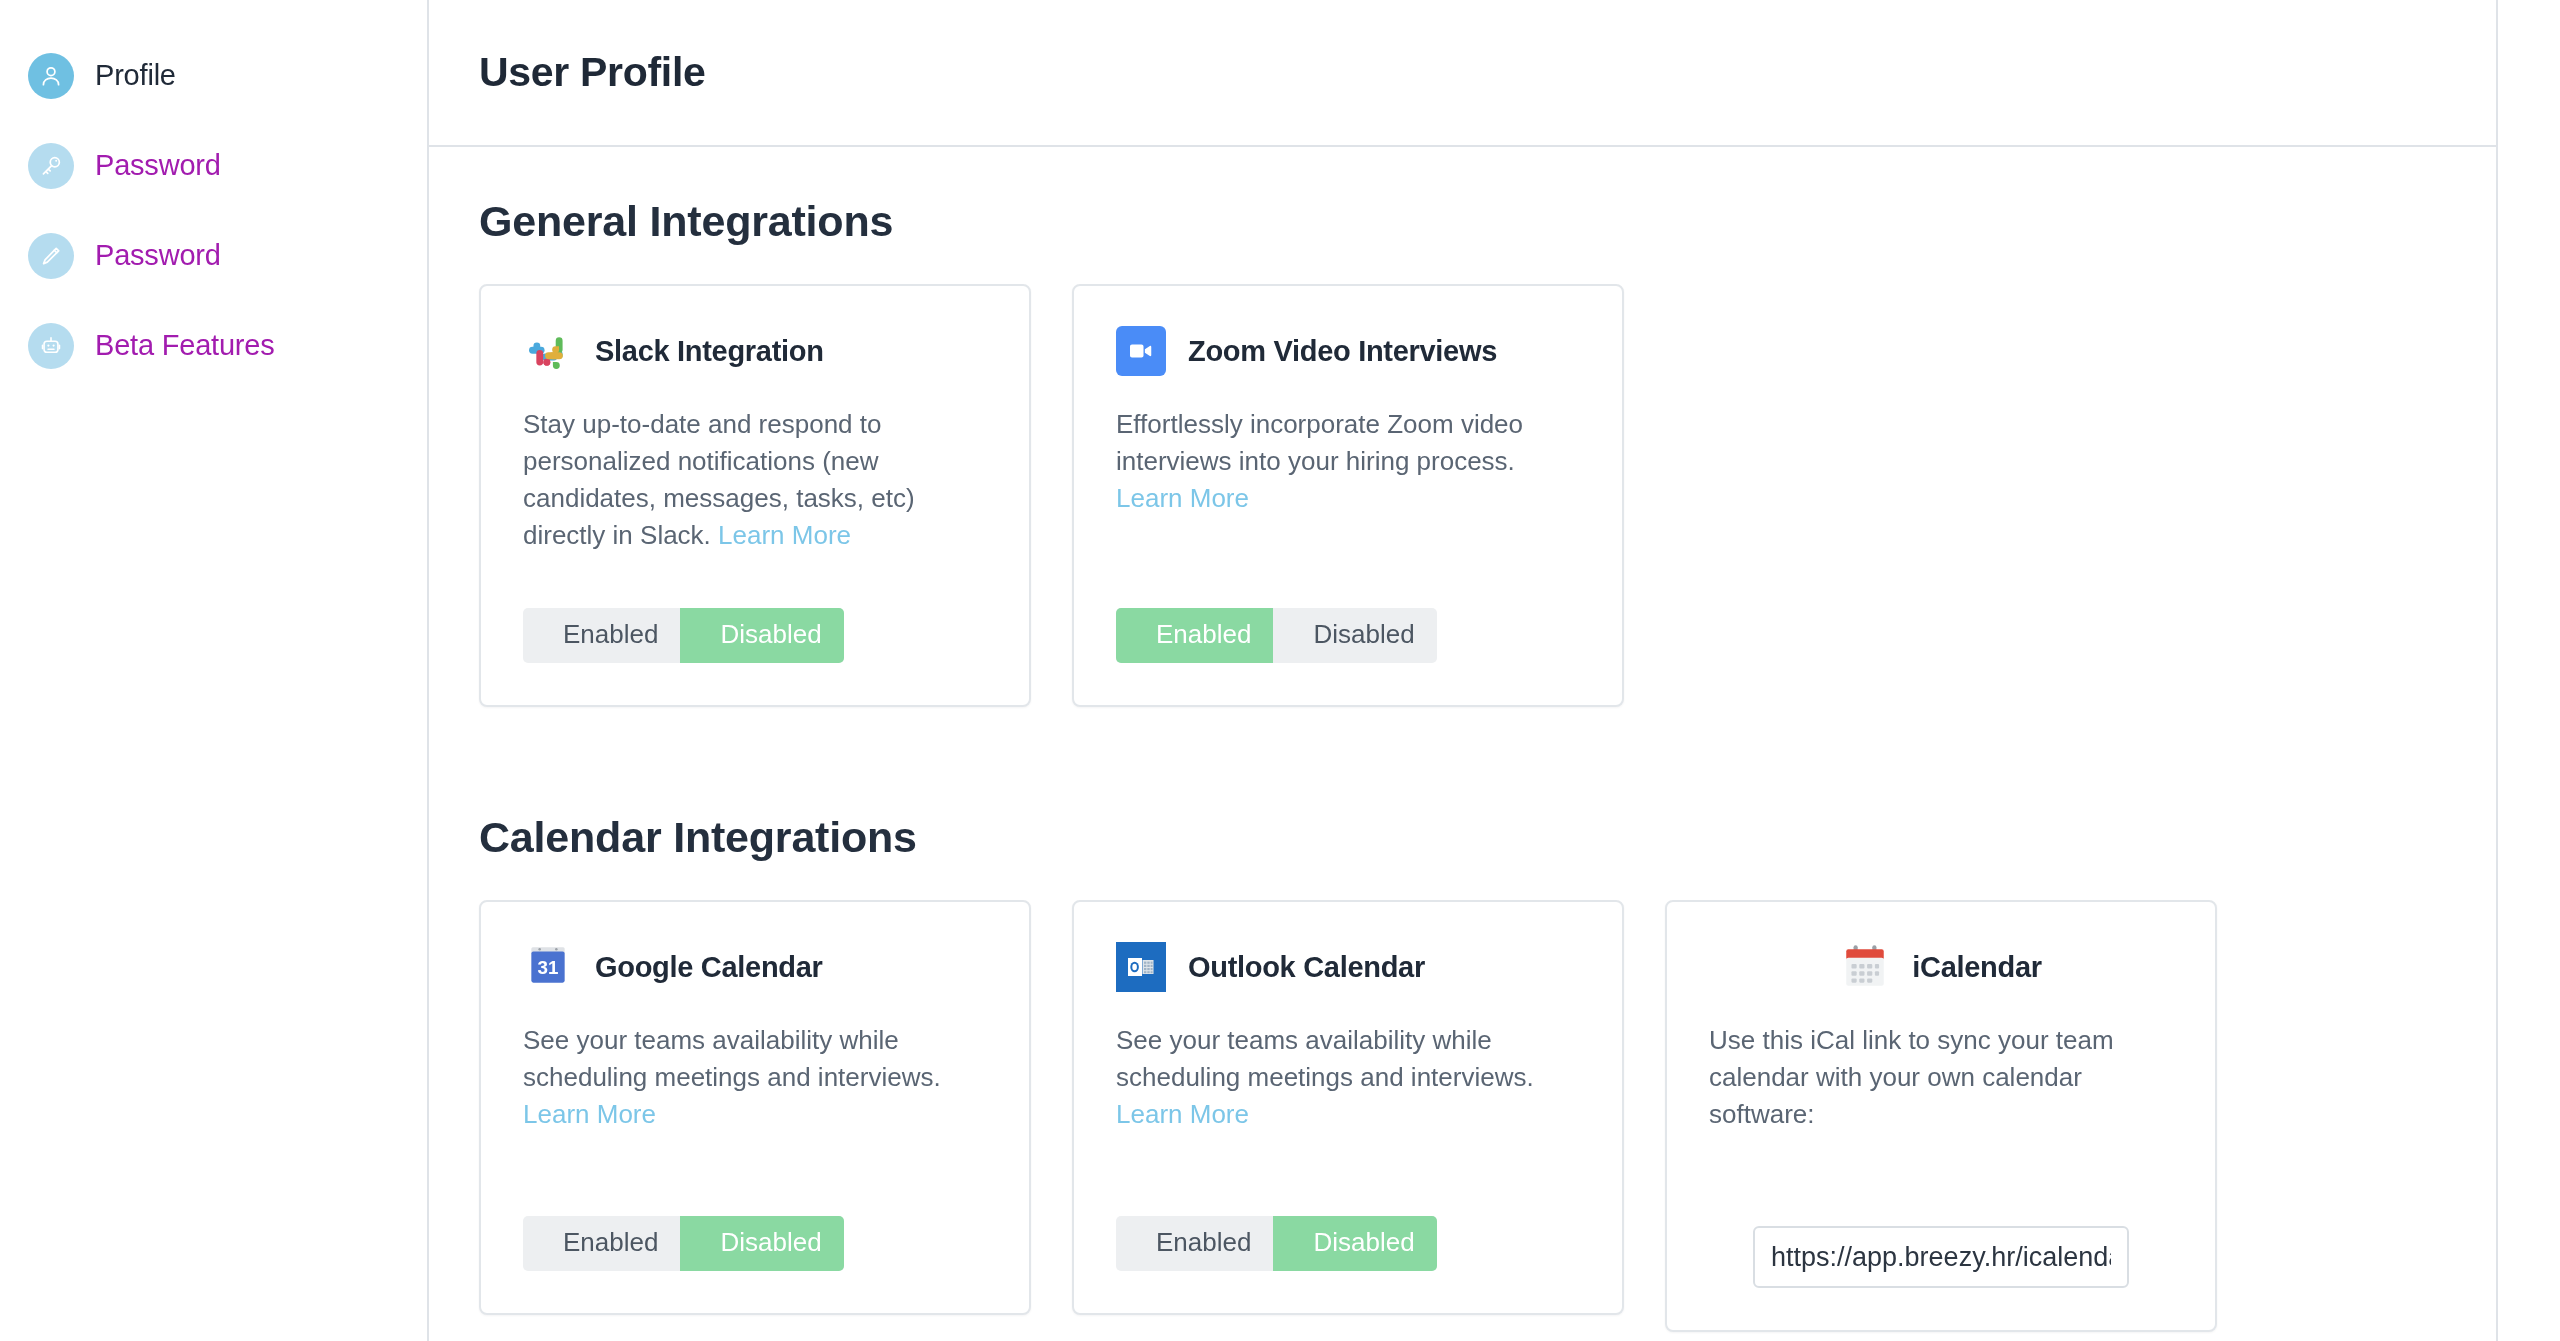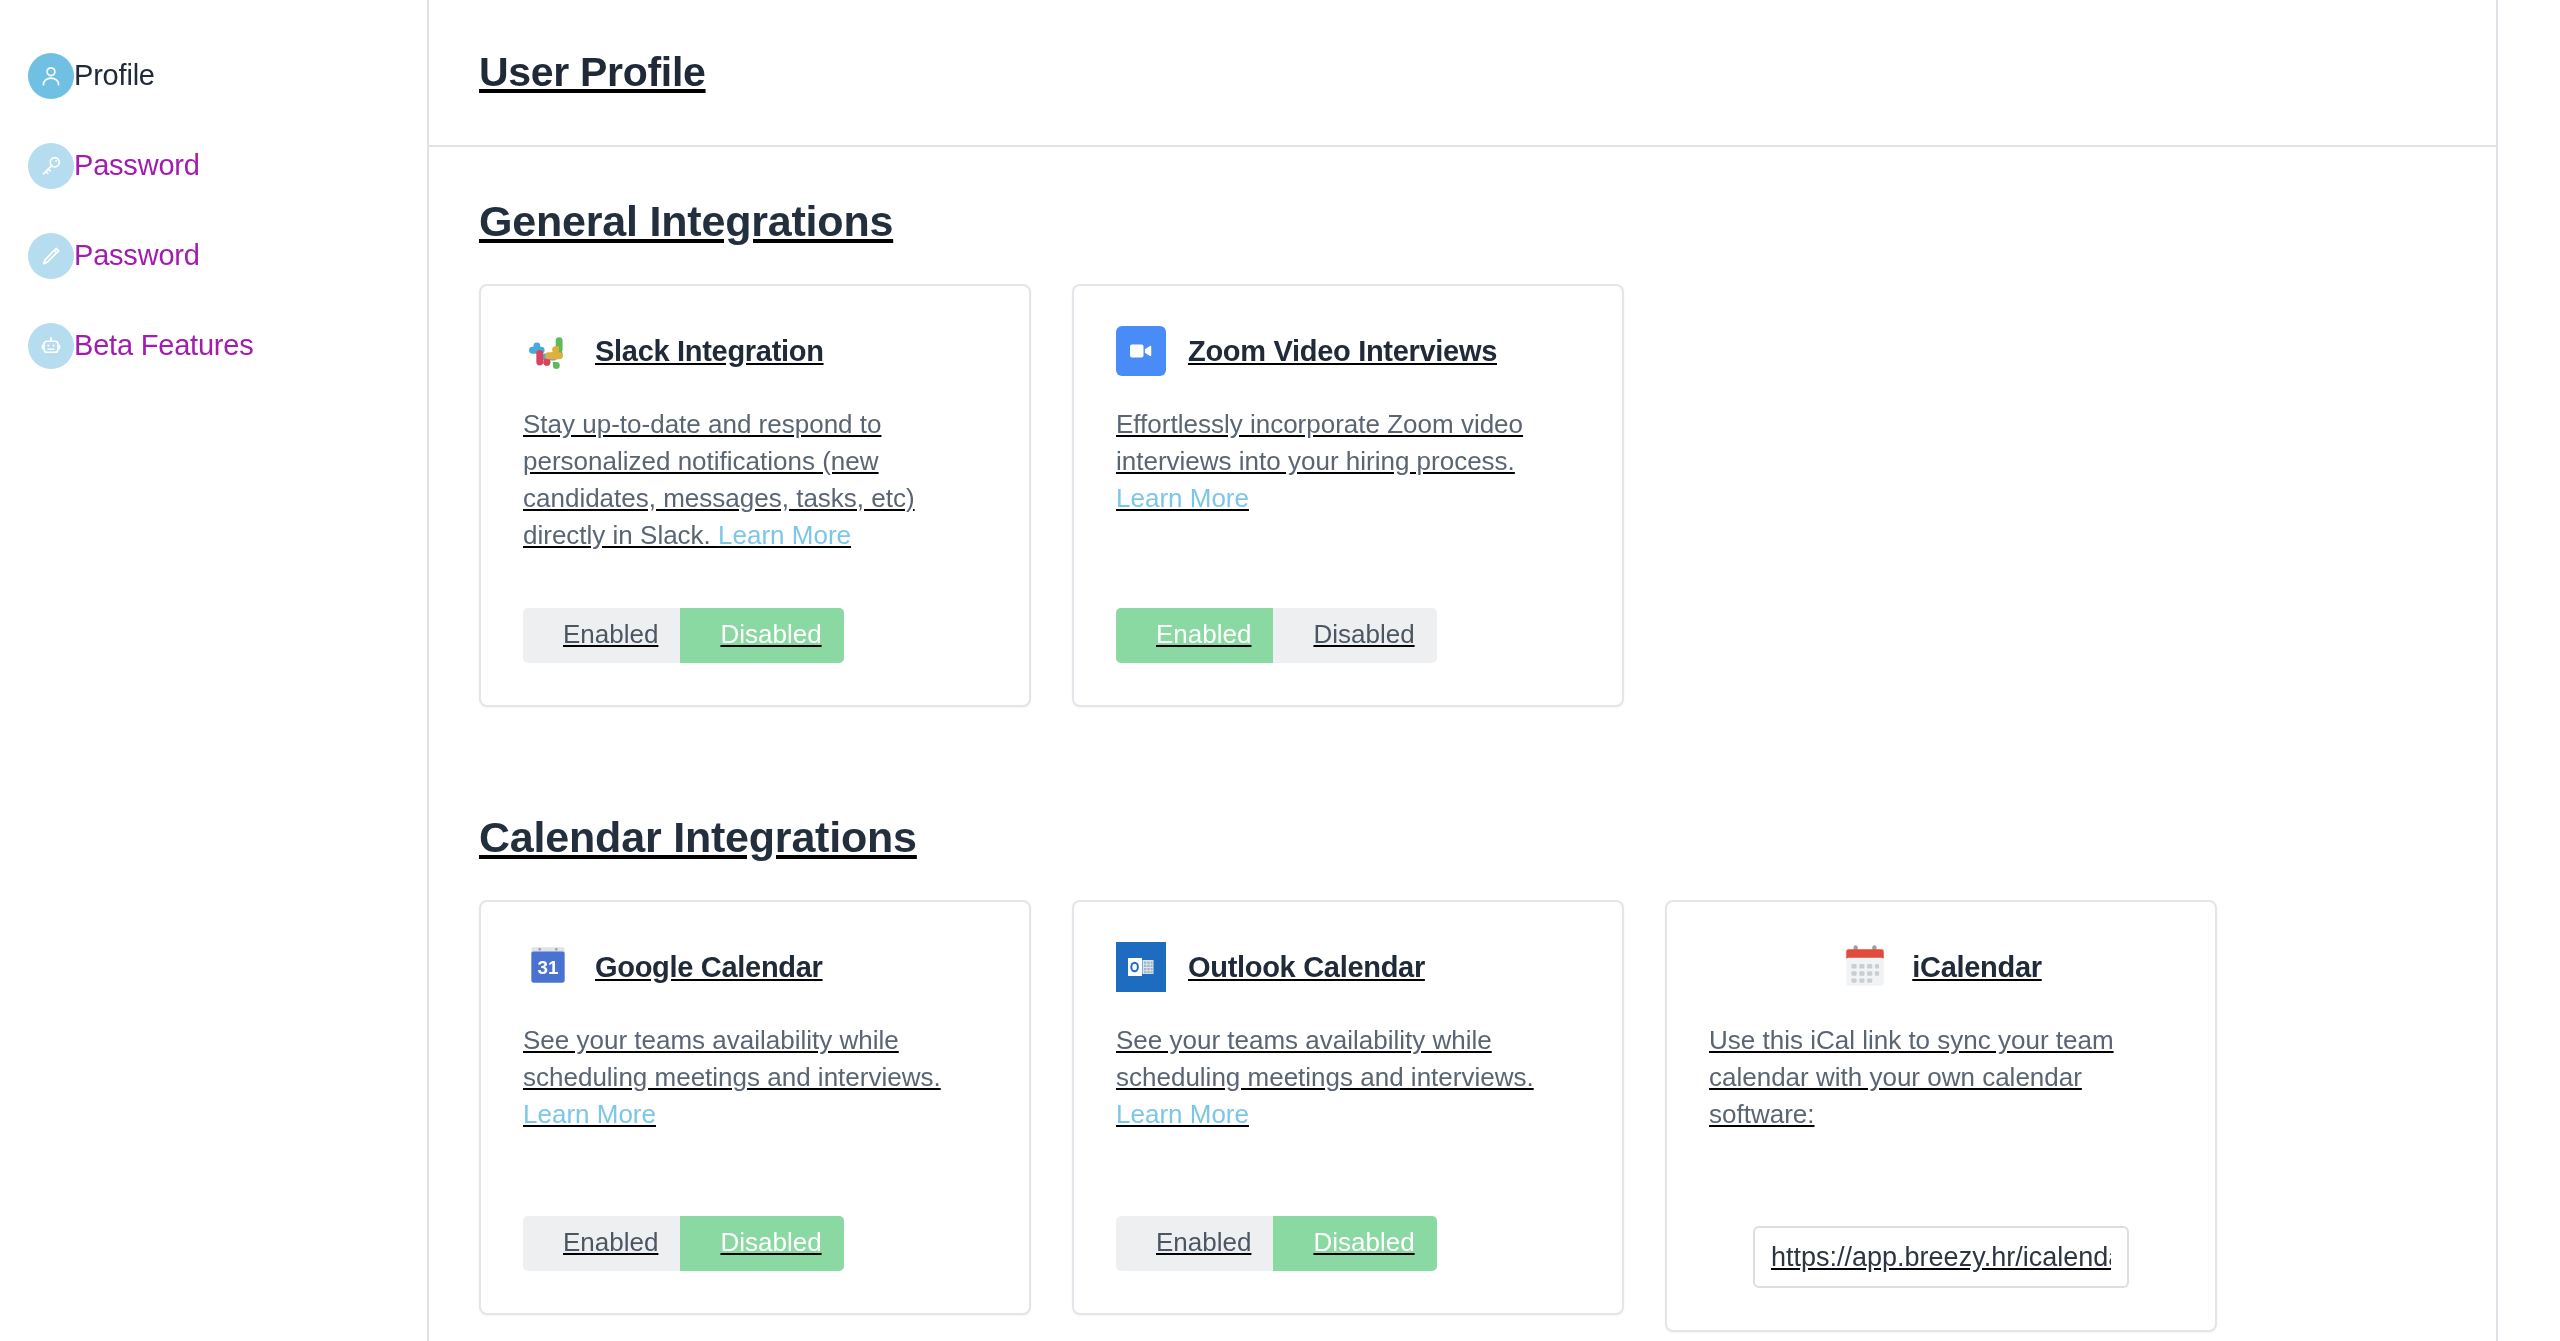--- a/index.html
+++ b/index.html
@@ -13,20 +13,21 @@
 
   
   .sidebar {
     width: 429px; flex: 0 0 429px;
     background: #ffffff;
     border-right: 2px solid #dfe3e8;
     padding-top: 48px;
   }
   .nav-item {
     display: flex; align-items: center;
+    gap: 21px;
     padding: 0 0 0 28px;
     height: 55px;
     margin-bottom: 35px;
     cursor: pointer;
   }
   .nav-icon {
     width: 46px; height: 46px; flex: 0 0 46px;
     border-radius: 50%;
     background: #b5dcef;
     display: flex; align-items: center; justify-content: center;
@@ -38,21 +39,20 @@
     color: #a21caf;
     letter-spacing: -0.2px;
   }
   .nav-item.active .nav-label { color: #202a38; }
 
   
   .main {
     width: 2070px; flex: 0 0 2070px;
     display: flex; flex-direction: column;
     background: #fff;
-    text-decoration: underline;
   }
   .main-inner {
     width: 2069px;
     border-right: 2px solid #dfe3e8;
     height: 1341px;
     display: flex; flex-direction: column;
   }
   .page-header {
     height: 147px; flex: 0 0 147px;
     border-bottom: 2px solid #dfe3e8;

